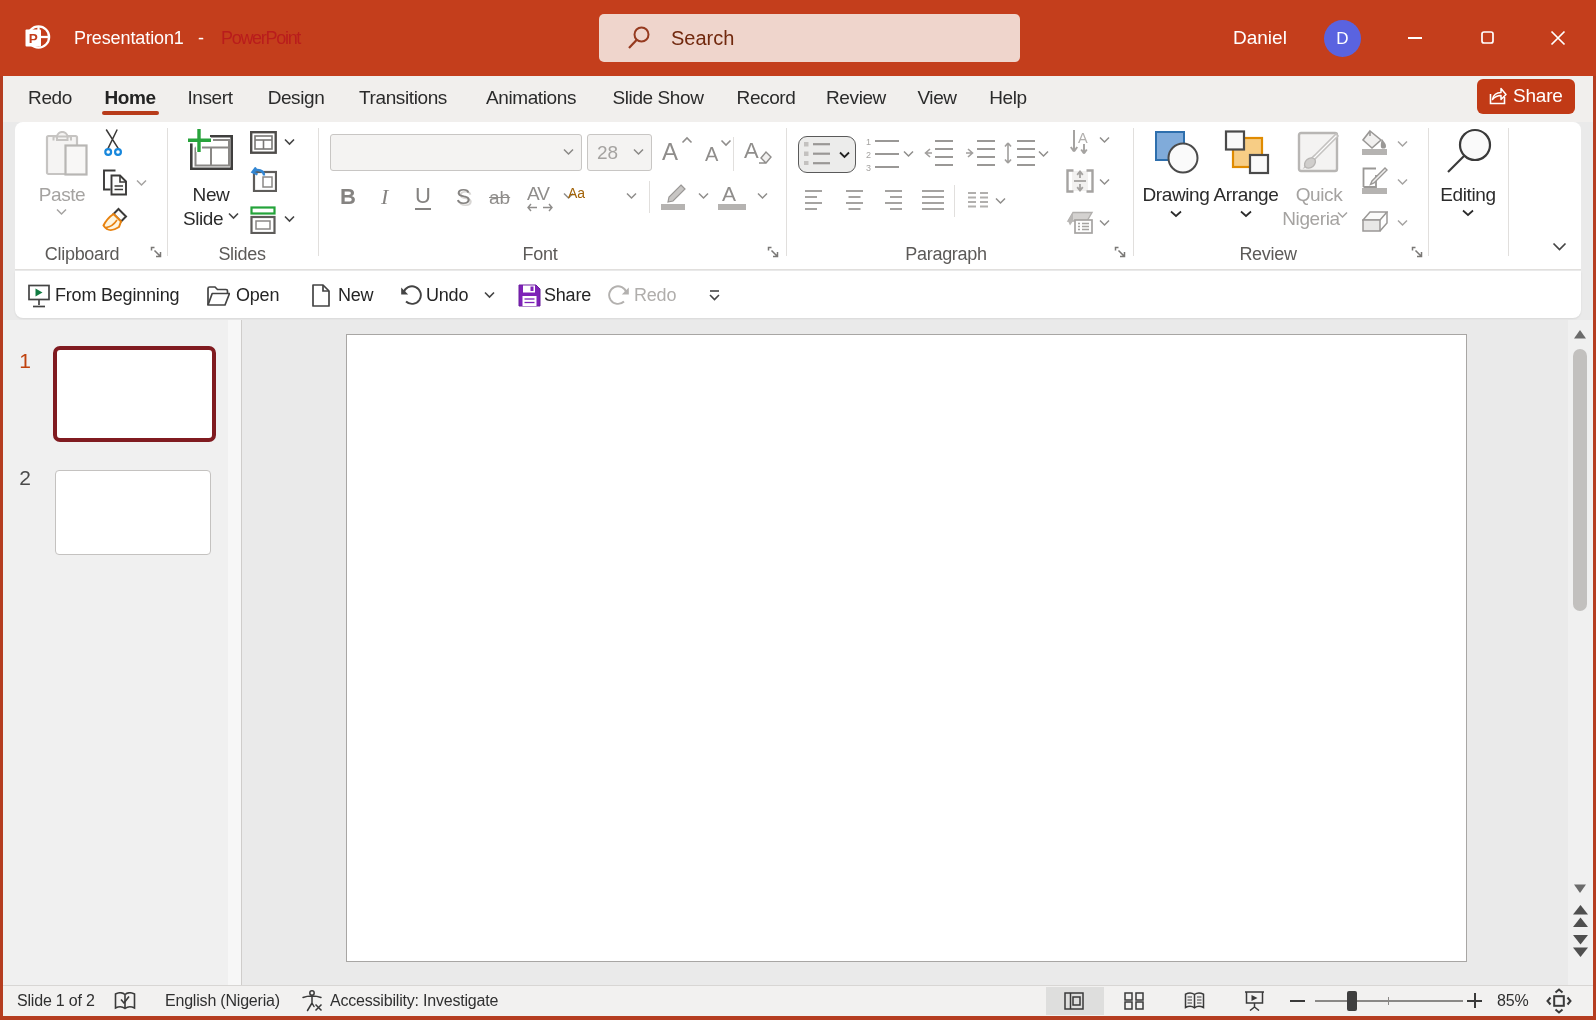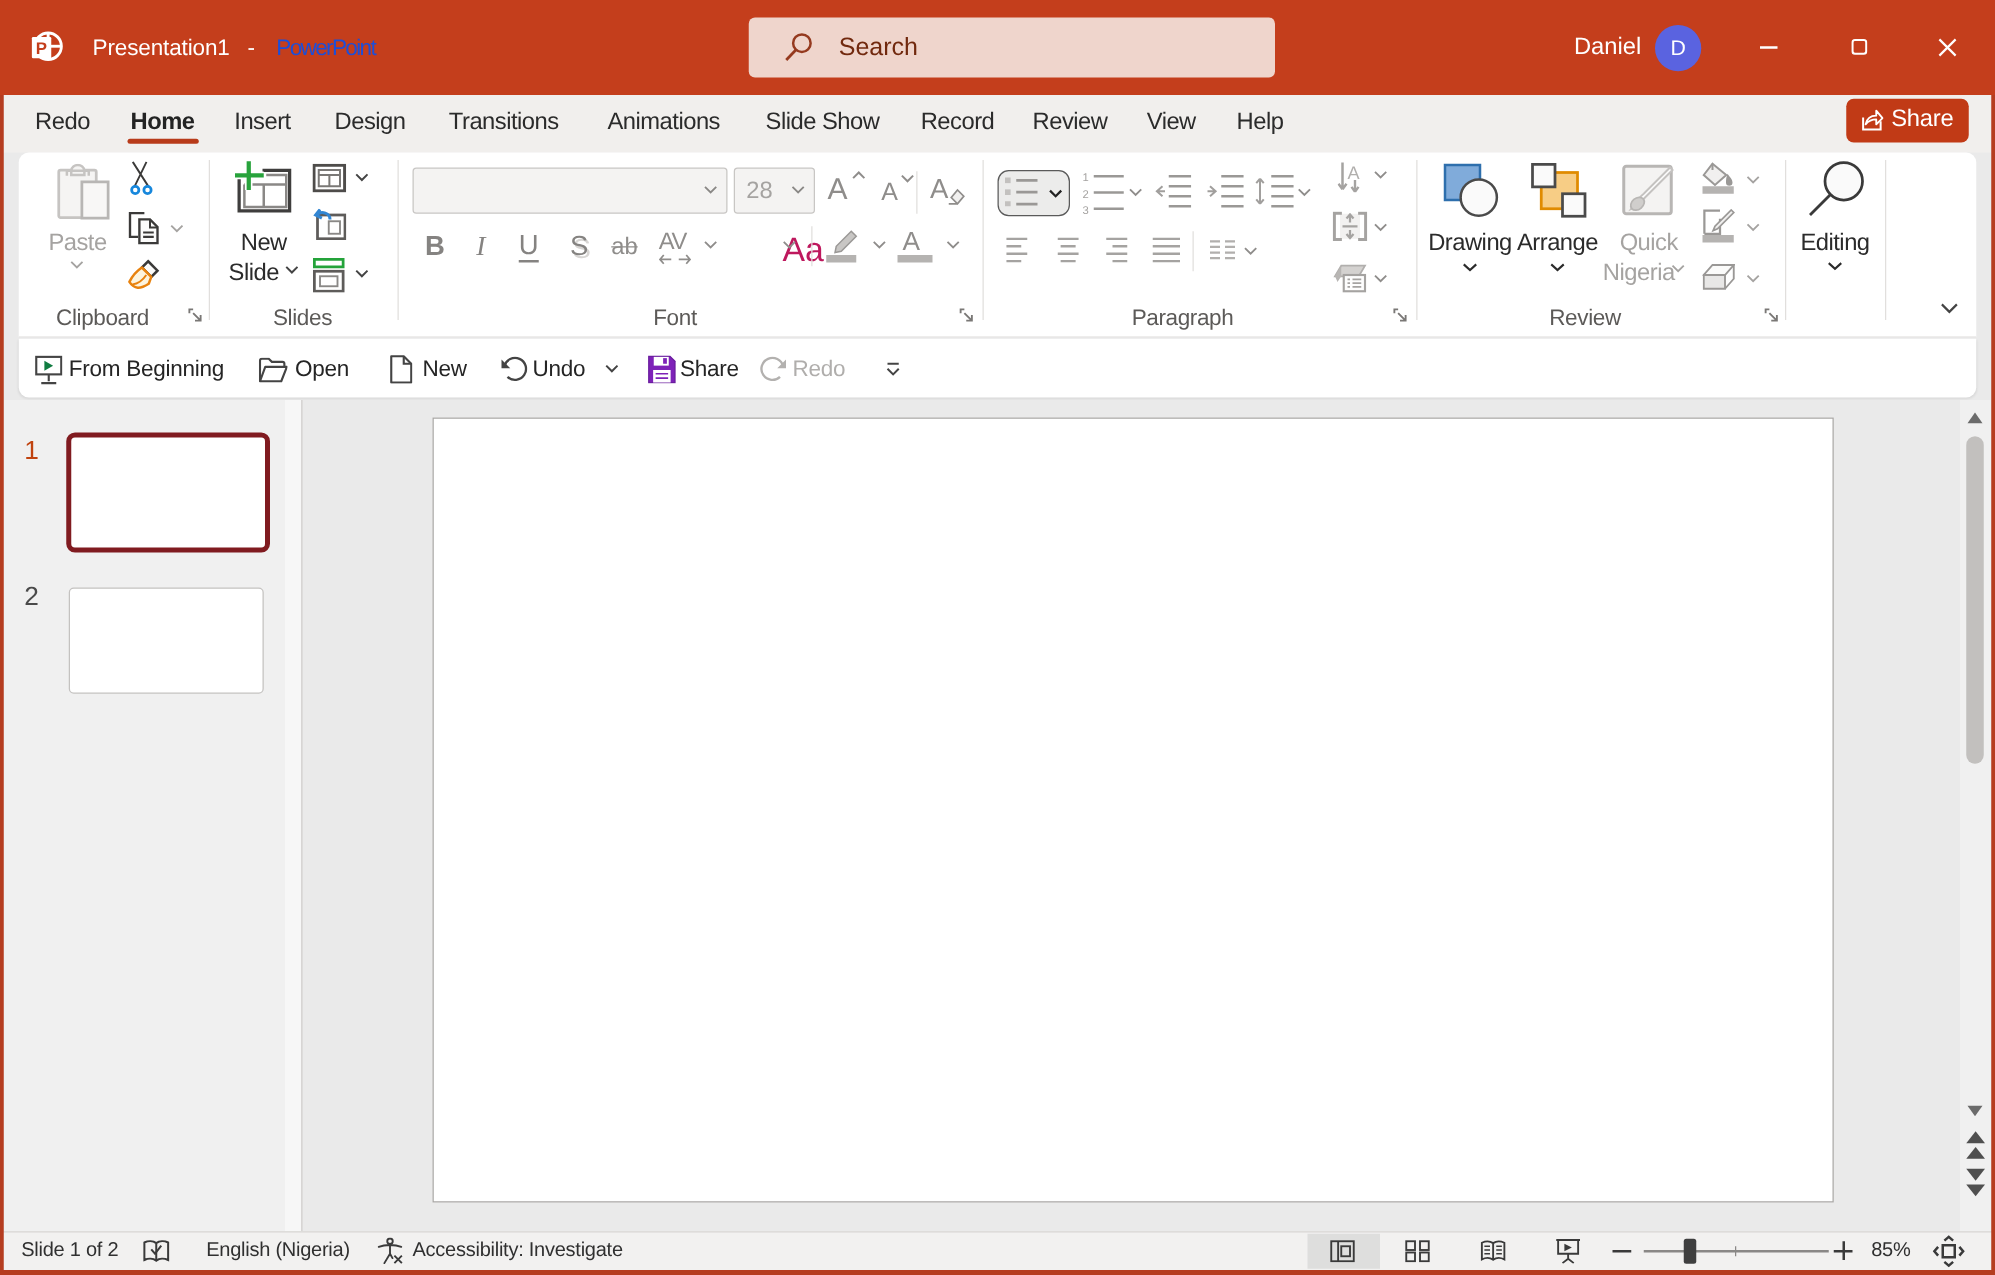--- a/index.html
+++ b/index.html
@@ -3,21 +3,21 @@
 *{margin:0;padding:0;box-sizing:border-box}
 html,body{width:1596px;height:1020px;overflow:hidden}
 body{font-family:"Liberation Sans",sans-serif;background:#eaeaea;position:relative;-webkit-font-smoothing:antialiased}
 .abs{position:absolute}
 .ic{position:absolute}
 svg{display:block}
 
 #titlebar{left:0;top:0;width:1596px;height:76px;background:#c43e1c}
 #searchbox{left:599px;top:14px;width:421px;height:48px;background:#efd5cc;border-radius:5px}
 #search-label{left:671px;top:14px;height:48px;line-height:48px;color:#71290e;font-size:20px}
-#user-name{left:1233px;top:0;width:80px;text-align:right;height:76px;line-height:76px;color:#fff;font-size:19px}
+#user-name{left:1233px;top:0;width:80px;text-align:left;height:76px;line-height:76px;color:#fff;font-size:19px}
 #avatar{left:1324px;top:20px;width:37px;height:37px;border-radius:50%;background:#5a63e0;color:#fff;font-size:17px;text-align:center;line-height:37px}
 
 #tabrow{left:0;top:76px;width:1596px;height:46px;background:#f1efed}
 .tab{position:absolute;top:76px;height:46px;line-height:44px;font-size:19px;color:#2b2b2b;letter-spacing:-0.4px;transform:translateX(-50%)}
 .tab.sel{font-weight:bold;color:#232323}
 #home-underline{left:102px;top:111px;width:57px;height:4px;background:#b83b1a;border-radius:2px}
 #share-btn{left:1477px;top:79px;width:98px;height:35px;background:#c13a16;border-radius:6px;color:#fff;font-size:19px}
 #share-btn span{position:absolute;left:36px;top:0;line-height:34px;letter-spacing:-0.2px}
 
 #ribbon{left:15px;top:122px;width:1566px;height:148px;background:#fff;border-radius:8px 8px 0 0;border-bottom:1px solid #e1dfdd}
@@ -50,21 +50,21 @@
 #nv-btn{left:1046px;top:987px;width:58px;height:28px;background:#dededd}
 
 #bl{left:0;top:76px;width:3px;height:944px;background:#b53d20}
 #br{left:1593px;top:76px;width:3px;height:944px;background:#b53d20}
 #bb{left:0;top:1016px;width:1596px;height:4px;background:#b53d20}
 </style></head>
 <body>
 <div class="abs" id="titlebar"></div>
 <div class="abs" style="left:74px;top:0;height:76px;line-height:76px;color:#fff;font-size:18px;letter-spacing:-0.1px">Presentation1</div>
 <div class="abs" style="left:198px;top:0;height:76px;line-height:76px;color:#fff;font-size:18px">-</div>
-<div class="abs" style="left:221px;top:0;height:60px;line-height:76px;color:#1d4ed8;font-size:18px;letter-spacing:-1.3px">PowerPoint</div>
+<div class="abs" style="left:221px;top:0;height:60px;line-height:76px;color:#b91c1c;font-size:18px;letter-spacing:-1.3px">PowerPoint</div>
 <div class="abs" id="searchbox"></div>
 <div class="abs" id="search-label">Search</div>
 <div class="abs" id="user-name">Daniel</div>
 <div class="abs" id="avatar">D</div>
 <div class="abs" id="tabrow"></div>
 <div class="tab" style="left:50px">Redo</div>
 <div class="tab sel" style="left:130px">Home</div>
 <div class="tab" style="left:210px">Insert</div>
 <div class="tab" style="left:296px">Design</div>
 <div class="tab" style="left:403px">Transitions</div>
@@ -219,21 +219,21 @@
 <div class="abs" style="left:415px;top:184px;font-size:22px;color:#858381;border-bottom:2px solid #858381;line-height:24px">U</div>
 <div class="abs" style="left:456px;top:184px;font-size:22px;color:#858381;text-shadow:2px 2px 0 #d8d6d4">S</div>
 <div class="abs" style="left:489px;top:187px;font-size:19px;color:#8f8d8b;text-decoration:line-through">ab</div>
 <div class="abs" style="left:527px;top:183px;font-size:19px;color:#8f8d8b;letter-spacing:-1px">AV</div>
 <svg class="ic" style="left:527px;top:203px" width="26" height="9" viewBox="0 0 26 9">
     <path d="M4 1 L1 4.5 L4 8 M22 1 L25 4.5 L22 8 M1 4.5 L10 4.5 M16 4.5 L25 4.5" fill="none" stroke="#8f8d8b" stroke-width="1.4"></path>
   </svg>
 <svg class="chev" style="left:563px;top:192px" width="11" height="8" viewBox="0 0 11 8">
     <path d="M1 1.5 L5.5 6 L10 1.5" fill="none" stroke="#8f8d8b" stroke-width="1.5"></path>
   </svg>
-<div class="abs" style="left:626px;top:185px;font-size:27px;color:#be185d">Aa</div>
+<div class="abs" style="left:568px;top:185px;font-size:14px;color:#a16207">Aa</div>
 <svg class="chev" style="left:626px;top:192px" width="11" height="8" viewBox="0 0 11 8">
     <path d="M1 1.5 L5.5 6 L10 1.5" fill="none" stroke="#8f8d8b" stroke-width="1.5"></path>
   </svg>
 <div class="abs" style="left:649px;top:181px;width:1px;height:32px;background:#e1dfdd"></div>
 <svg class="ic" style="left:659px;top:183px" width="28" height="28" viewBox="0 0 28 28">
  <path d="M22 2 L26 6 L14 18 L9 19 L10 14 Z" fill="#c8c6c4" stroke="#9a9896" stroke-width="1.2"></path>
  <rect x="2" y="21" width="24" height="6" fill="#b5b3b1"></rect>
 </svg>
 <svg class="chev" style="left:698px;top:192px" width="11" height="8" viewBox="0 0 11 8">
     <path d="M1 1.5 L5.5 6 L10 1.5" fill="none" stroke="#8f8d8b" stroke-width="1.5"></path>

